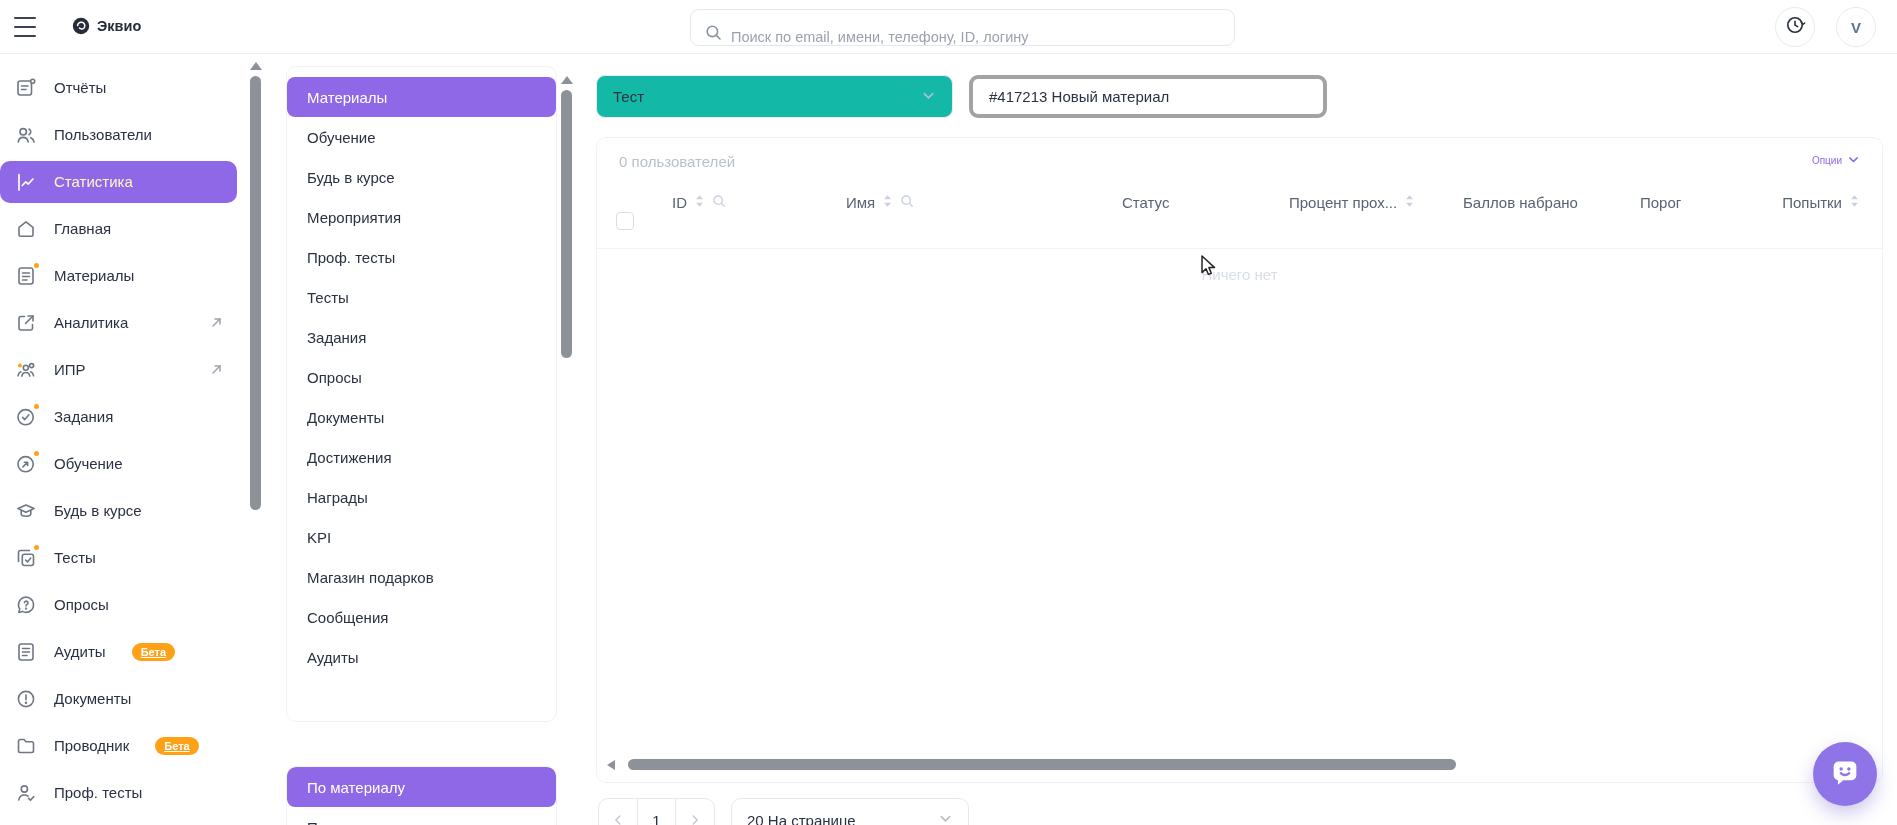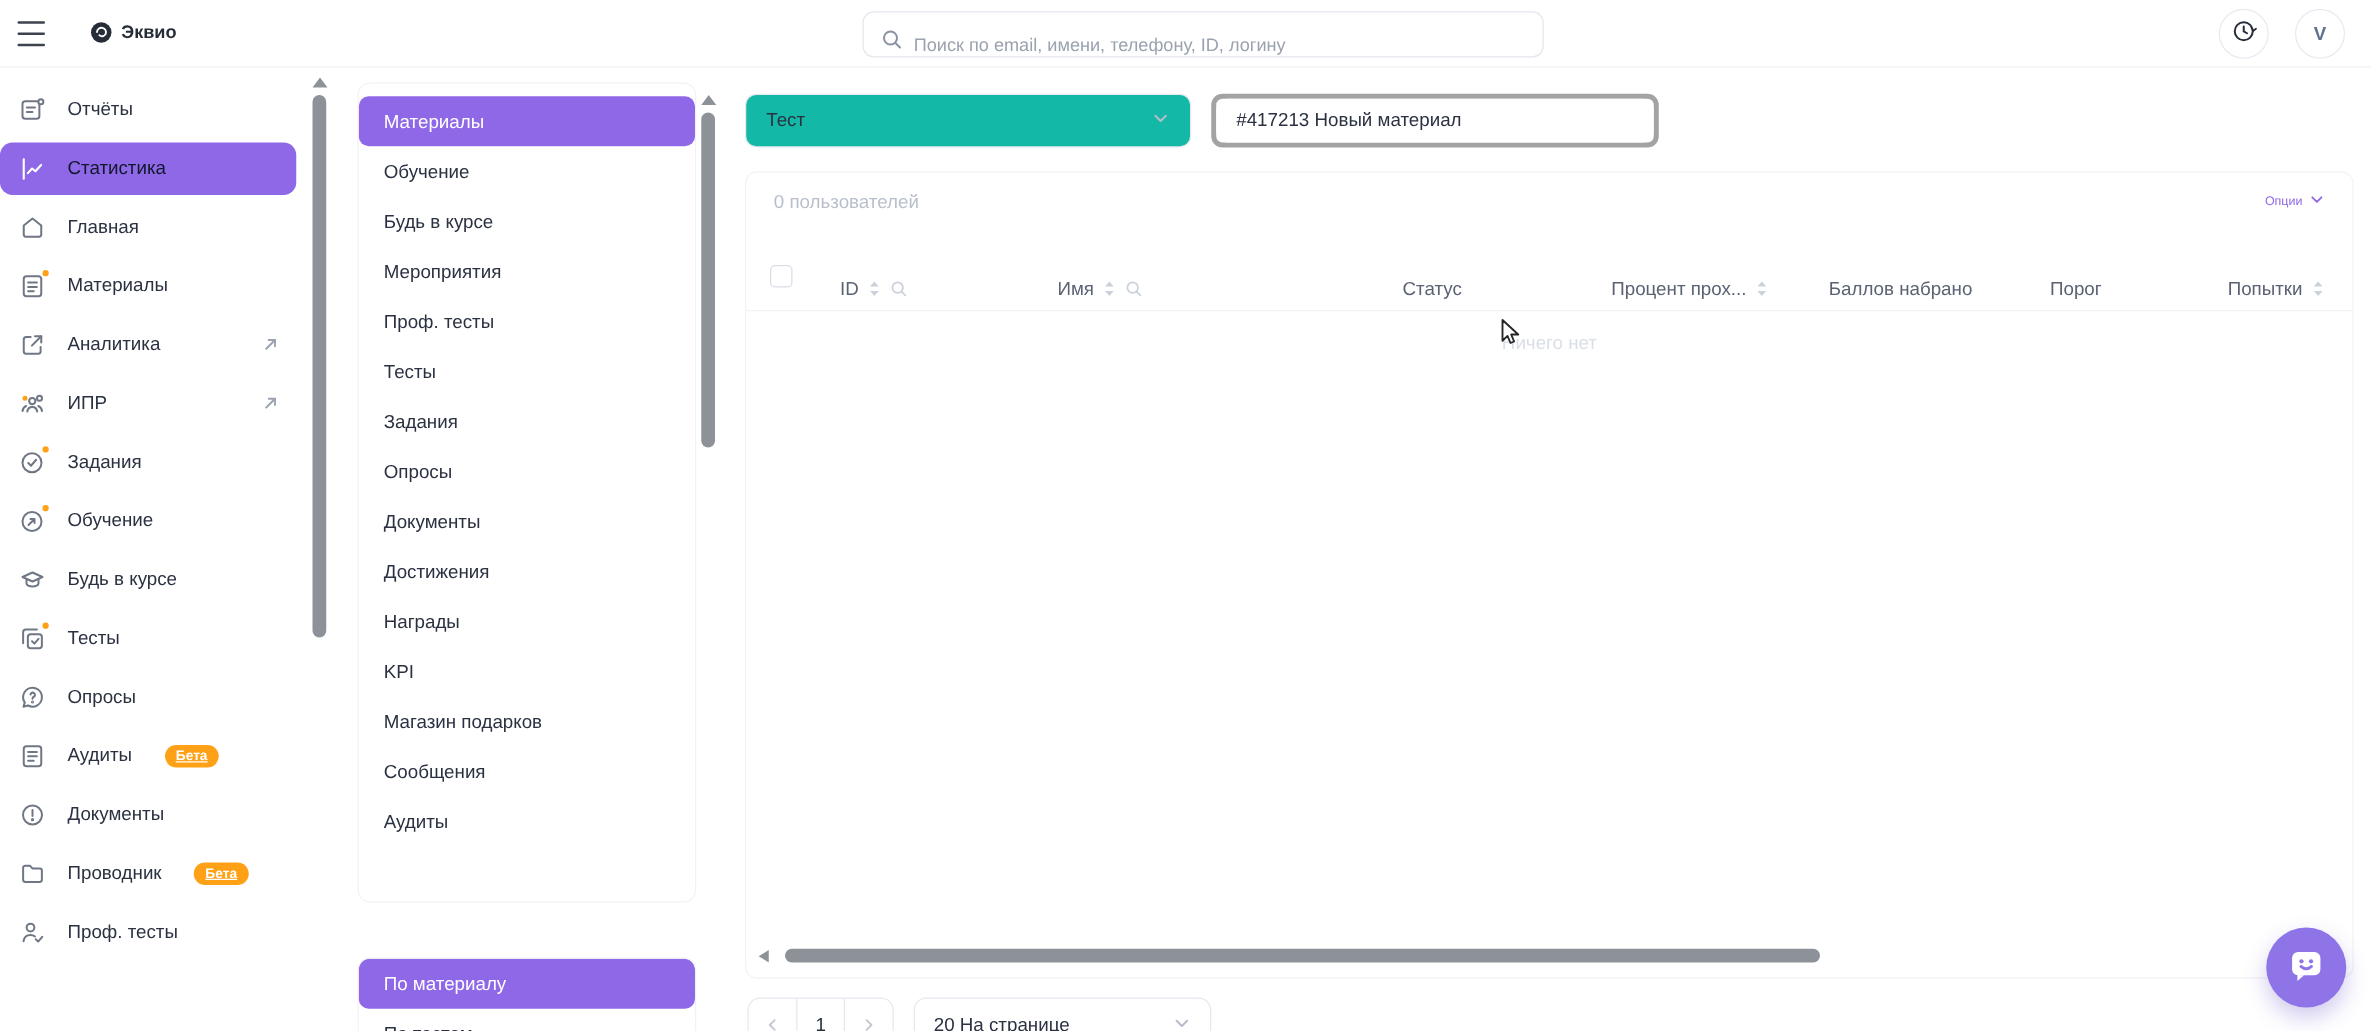--- a/index.html
+++ b/index.html
@@ -20,21 +20,21 @@
   .avatar { left:1836px; font-size:15px; font-weight:700; color:#5e718d; }
 
   
   .sidebar { position:absolute; left:0; top:64px; width:237px; }
   .sb-item { display:flex; align-items:center; height:47px; padding:0 14px; gap:16px; cursor:pointer; }
   .sb-label { font-size:15px; color:#2a3141; white-space:nowrap; }
   .icn { position:relative; width:24px; height:24px; flex:0 0 24px; }
   .icn svg { display:block; }
   .dot { position:absolute; right:-3px; top:-3px; width:9px; height:9px; background:#ffa117; border:2px solid #fff; border-radius:50%; }
   .sb-item.active { background:#8f68e8; height:42px; margin:2.5px 0; border-radius:10px; }
-  .sb-item.active .sb-label { color:#0f172a; }
+  .sb-item.active .sb-label { color:#fef9c3; }
   .beta { margin-left:10px; background:#ffa117; color:#fff; font-size:11px; font-weight:700; padding:3px 9px; border-radius:10px;text-decoration:underline; }
   .ext { margin-left:auto; display:flex; }
 
   
   .tri-up { position:absolute; width:0; height:0; border-left:6px solid transparent; border-right:6px solid transparent; border-bottom:8px solid #8d9299; }
   .vthumb { position:absolute; width:11px; background:#8d9299; border-radius:6px; }
 
   
   .panel { position:absolute; left:286px; width:271px; background:#fff; border:1px solid #f1f2f5; border-radius:10px; overflow:hidden; }
   .panel1 { top:66px; height:656px; padding-top:10px; }
@@ -46,21 +46,21 @@
   .sel-type { position:absolute; left:596px; top:75px; width:357px; height:43px; border:1px solid #e6e9ef; border-radius:9px; display:flex; align-items:center; padding:0 16px; font-size:15px; cursor:pointer; background:#14b8a6; }
   .sel-type .chev { margin-left:auto; }
   .inp-material { position:absolute; left:969px; top:75px; width:358px; height:43px; border:4px solid #a3a3a3; border-radius:9px; background:#fff; }
   .inp-material input { width:100%; height:100%; border:none; outline:none; border-radius:9px; padding:0 16px; font-size:15px; font-family:inherit; color:#2a3141; }
 
   
   .card { position:absolute; left:596px; top:137px; width:1287px; height:646px; border:1px solid #f1f2f5; border-radius:10px; background:#fff; }
   .count { position:absolute; left:22px; top:15px; font-size:15px; color:#b9c0cc; }
   .options { position:absolute; right:22px; top:15px; display:flex; align-items:center; gap:5px; color:#8f68e8; font-size:10px; cursor:pointer; }
   .thead { position:absolute; left:0; right:0; top:56px; height:55px; border-bottom:1px solid #f1f2f5; }
-  .th { position:absolute; top:10px; height:100%; display:flex; align-items:center; gap:7px; font-size:15px; color:#5a6273; white-space:nowrap; cursor:pointer; }
+  .th { position:absolute; top:0; height:100%; display:flex; gap:7px; font-size:15px; color:#5a6273; white-space:nowrap; cursor:pointer; }
   .cbx { position:absolute; left:19px; top:18px; width:18px; height:18px; border:1.5px solid #d8dde5; border-radius:4px; background:#fff; cursor:pointer; }
   .empty { position:absolute; left:0; right:0; top:128px; text-align:center; font-size:15px; color:#d9dee7; }
   .hscroll { position:absolute; left:8px; right:8px; top:620px; height:14px; }
   .harrow { position:absolute; left:2px; top:2px; width:0; height:0; border-top:5.5px solid transparent; border-bottom:5.5px solid transparent; border-right:8px solid #8d9299; }
   .hthumb { position:absolute; left:23px; top:1px; width:828px; height:11px; background:#8d9299; border-radius:6px; }
 
   
   .pager { position:absolute; left:598px; top:798px; width:117px; height:44px; border:1px solid #e5e8ee; border-radius:10px; display:flex; background:#fff; overflow:hidden; }
   .pg { flex:1; display:flex; align-items:center; justify-content:center; font-size:16px; cursor:pointer; color:#c2c8d2; }
   .pg + .pg { border-left:1px solid #e5e8ee; }
@@ -121,20 +121,30 @@
       <span class="icn">
         <svg width="24" height="24" viewBox="0 0 24 24" fill="none" stroke="#6f7785" stroke-width="1.6" stroke-linecap="round" stroke-linejoin="round">
             <rect x="4" y="5" width="13.5" height="14" rx="2.2"></rect>
             <path d="M7.5 10h6.5M7.5 13.5h4.5"></path>
             <circle cx="18.7" cy="5.3" r="2" fill="#fff"></circle>
           </svg>
       </span>
       <span class="sb-label">Отчёты</span>
     </div>
 
+    <div class="sb-item">
+      <span class="icn">
+        <svg width="24" height="24" viewBox="0 0 24 24" fill="none" stroke="#6f7785" stroke-width="1.6" stroke-linecap="round">
+            <circle cx="9.2" cy="8.8" r="3.2"></circle>
+            <path d="M4.2 19c.5-3 2.5-4.6 5-4.6s4.5 1.6 5 4.6"></path>
+            <path d="M15 6a3.2 3.2 0 0 1 0 5.7M16.8 14.7c1.7.7 2.8 2.1 3.2 4.3"></path>
+          </svg>
+      </span>
+      <span class="sb-label">Пользователи</span>
+    </div>
 
     <div class="sb-item active">
       <span class="icn">
         <svg width="24" height="24" viewBox="0 0 24 24" fill="none" stroke="#fff" stroke-width="1.7" stroke-linecap="round" stroke-linejoin="round">
             <path d="M5 4.5v15.5"></path>
             <path d="M8.3 15.5l3.4-3.7 2.6 2.2 4.6-5"></path>
           </svg>
       </span>
       <span class="sb-label">Статистика</span>
     </div>

